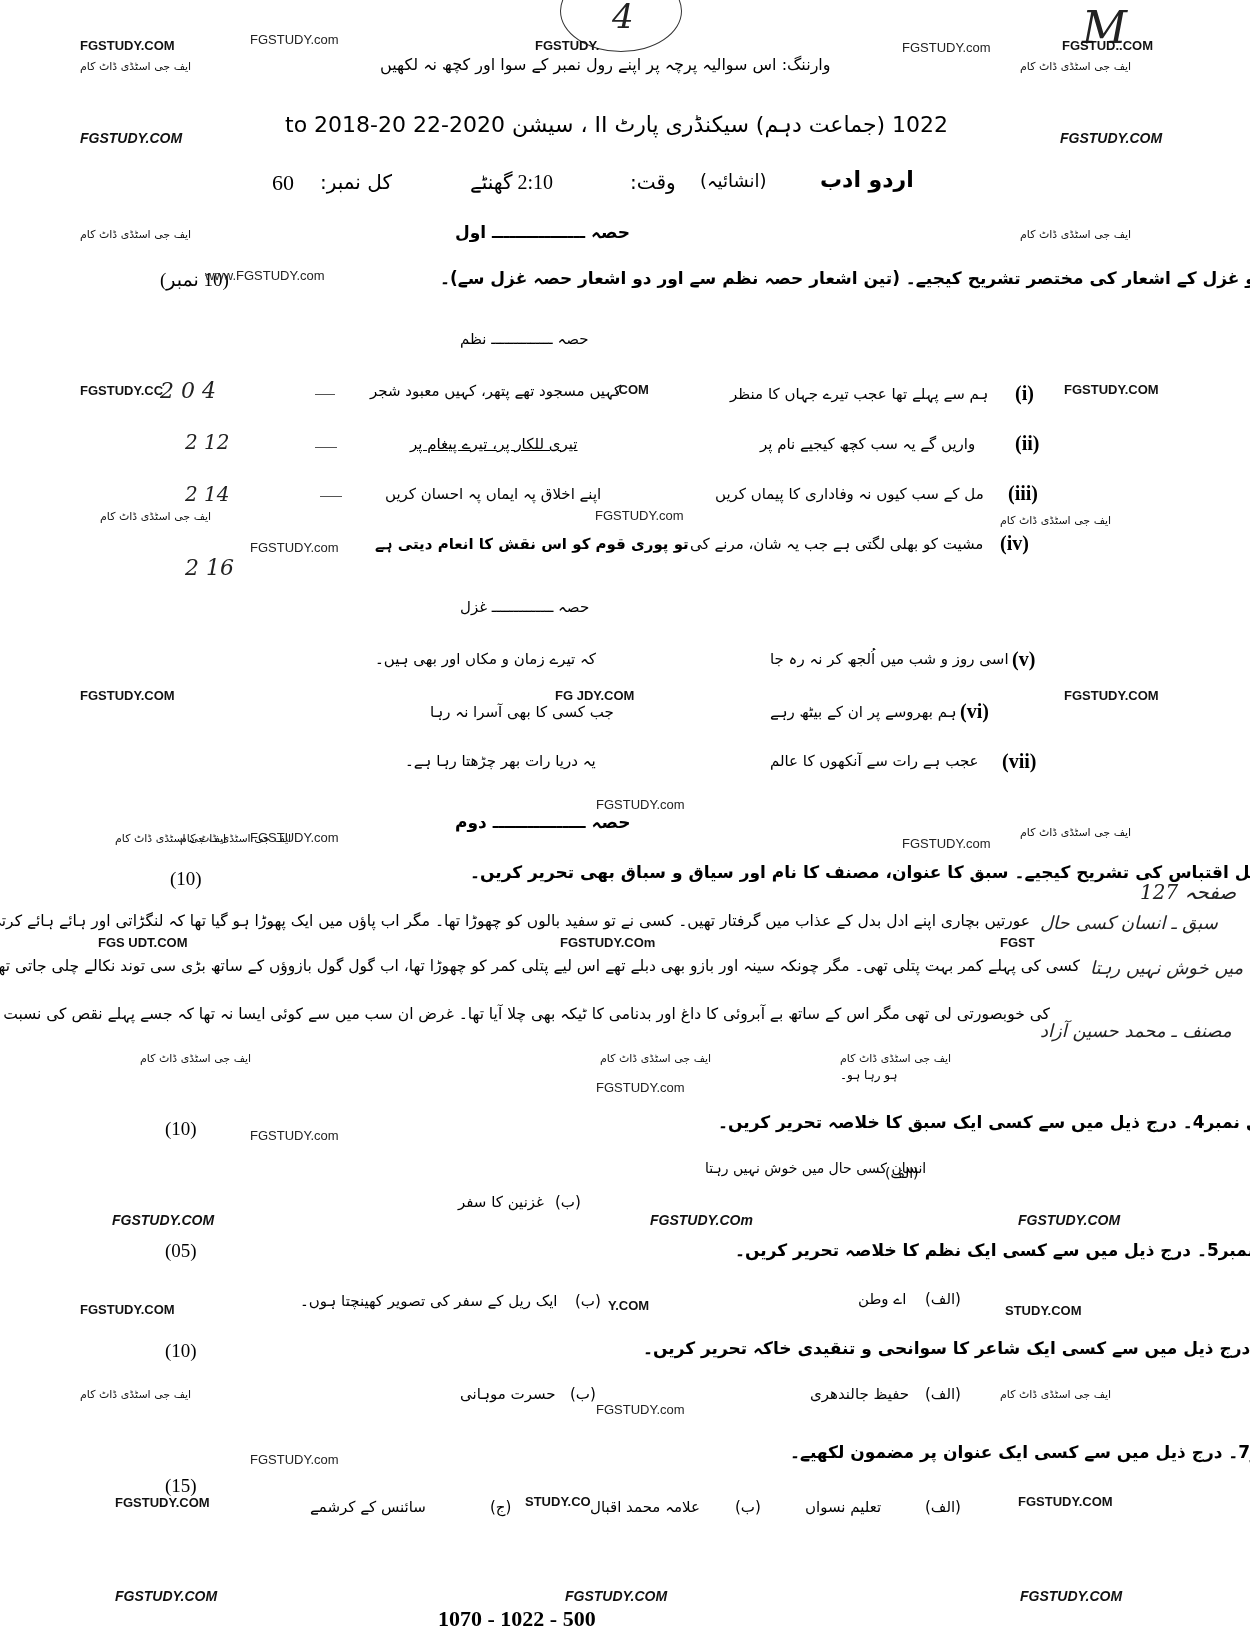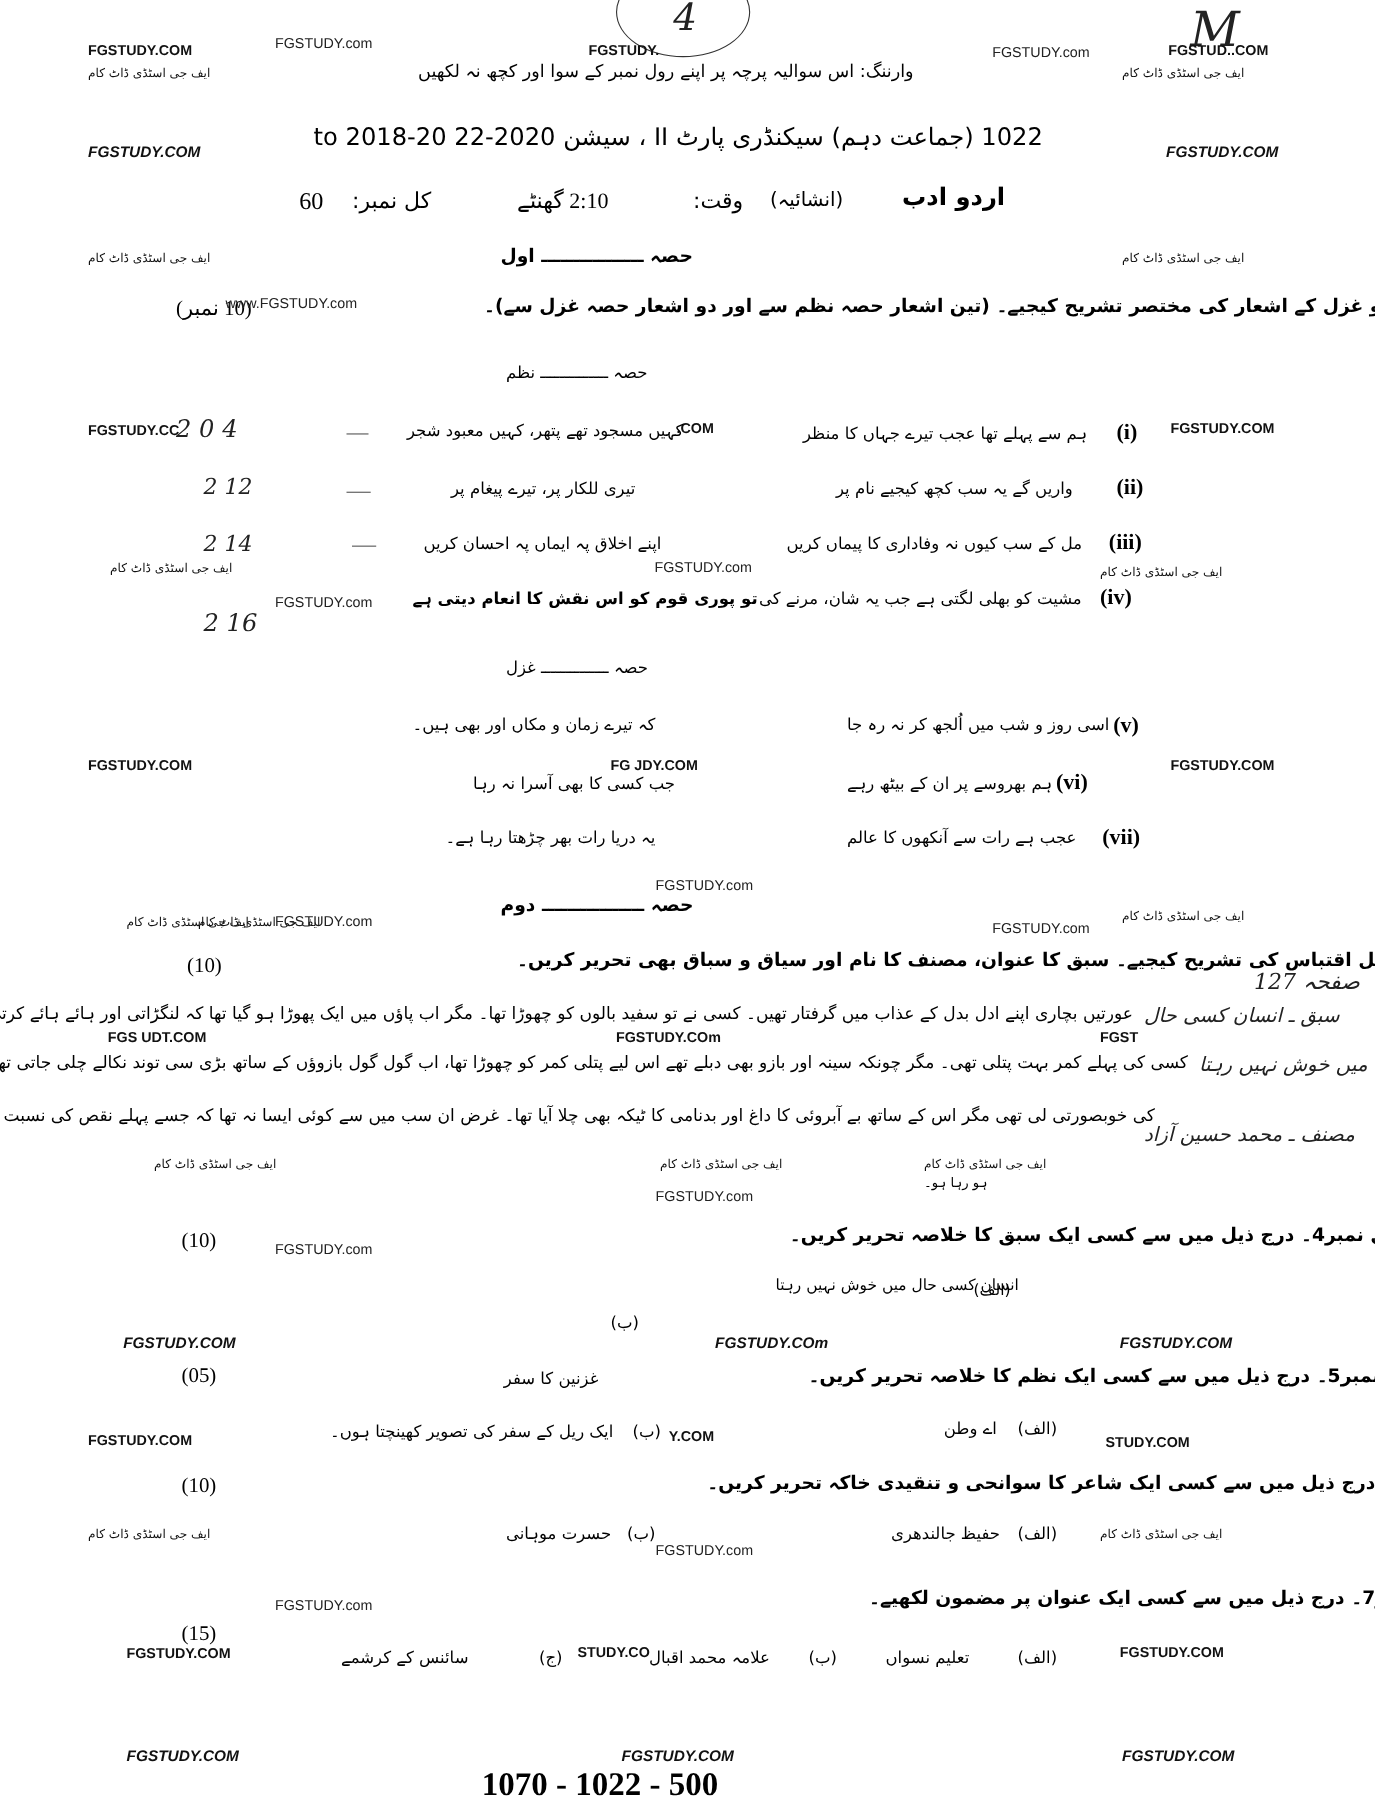--- a/index.html
+++ b/index.html
@@ -12,21 +12,21 @@
   .urdu { font-family: "DejaVu Sans", sans-serif; direction: rtl; color: #000; }
   .urdu-b { font-family: "DejaVu Sans", sans-serif; direction: rtl; font-weight: bold; color: #000; }
   .q { font-size: 17px; font-weight: bold; }
   .roman { font-family: "Liberation Serif", serif; font-weight: bold; font-size: 20px; }
   .marks { font-family: "Liberation Serif", serif; font-size: 19px; }
   .verse { font-size: 15px; }
   .hand { font-family: "DejaVu Serif", serif; font-style: italic; color: #222; }
   .passage { font-size: 15.5px; }
   .section-head { font-size: 17px; font-weight: bold; }
   .circle { position: absolute; border: 1.5px solid #333; border-radius: 50%; }
-  .footer-code { font-family: "Liberation Serif", serif; font-weight: bold; font-size: 30px; }
+  .footer-code { font-family: "Liberation Serif", serif; font-weight: bold; font-size: 22px; }
 </style>
 </head>
 <body>
 
 <div class="circle" style="left:560px;top:-30px;width:120px;height:80px;"></div>
 <div class="abs hand" style="left:612px;top:-4px;font-size:34px;">4</div>
 <div class="abs hand" style="left:1082px;top:2px;font-size:44px;">M</div>
 
 <div class="abs wm-bold" style="left:80px;top:38px;">FGSTUDY.COM</div>
 <div class="abs wm-thin" style="left:250px;top:32px;">FGSTUDY.com</div>
@@ -64,21 +64,21 @@
 <div class="abs wm-bold" style="left:615px;top:382px;">.COM</div>
 <div class="abs wm-bold" style="left:1064px;top:382px;">FGSTUDY.COM</div>
 
 <div class="abs roman" style="left:1015px;top:382px;">(i)</div>
 <div class="abs urdu verse" style="left:730px;top:385px;">ہم سے پہلے تھا عجب تیرے جہاں کا منظر</div>
 <div class="abs urdu verse" style="left:370px;top:382px;">کہیں مسجود تھے پتھر، کہیں معبود شجر</div>
 <div class="abs" style="left:315px;top:394px;width:20px;border-top:1px solid #555;"></div>
 
 <div class="abs roman" style="left:1015px;top:432px;">(ii)</div>
 <div class="abs urdu verse" style="left:760px;top:435px;">واریں گے یہ سب کچھ کیجیے نام پر</div>
-<div class="abs urdu verse" style="left:410px;top:435px;">تیری للکار پر، تیرے پیغام پر</div>
+<div class="abs urdu verse" style="left:410px;top:435px;text-decoration:underline;">تیری للکار پر، تیرے پیغام پر</div>
 <div class="abs hand" style="left:185px;top:430px;font-size:20px;">2 12</div>
 <div class="abs" style="left:315px;top:447px;width:22px;border-top:1px solid #555;"></div>
 
 <div class="abs roman" style="left:1008px;top:482px;">(iii)</div>
 <div class="abs urdu verse" style="left:715px;top:485px;">مل کے سب کیوں نہ وفاداری کا پیماں کریں</div>
 <div class="abs urdu verse" style="left:385px;top:485px;">اپنے اخلاق پہ ایماں پہ احسان کریں</div>
 <div class="abs hand" style="left:185px;top:482px;font-size:20px;">2 14</div>
 <div class="abs" style="left:320px;top:496px;width:22px;border-top:1px solid #555;"></div>
 
 <div class="abs wm-urdu" style="left:100px;top:510px;">ایف جی اسٹڈی ڈاٹ کام</div>
@@ -139,21 +139,21 @@
 <div class="abs urdu" style="left:840px;top:1068px;font-size:12px;">ہو رہا ہو۔</div>
 <div class="abs wm-thin" style="left:596px;top:1080px;">FGSTUDY.com</div>
 
 <div class="abs urdu-b q" style="left:718px;top:1112px;">سوال نمبر4۔ درج ذیل میں سے کسی ایک سبق کا خلاصہ تحریر کریں۔</div>
 <div class="abs marks" style="left:165px;top:1118px;">(10)</div>
 <div class="abs wm-thin" style="left:250px;top:1128px;">FGSTUDY.com</div>
 
 <div class="abs urdu" style="left:885px;top:1165px;font-size:14px;">(الف)</div>
 <div class="abs urdu" style="left:705px;top:1160px;font-size:14px;">انسان کسی حال میں خوش نہیں رہتا</div>
 <div class="abs urdu" style="left:555px;top:1193px;font-size:15px;">(ب)</div>
-<div class="abs urdu" style="left:458px;top:1244px;font-size:15px;">غزنین کا سفر</div>
+<div class="abs urdu" style="left:458px;top:1193px;font-size:15px;">غزنین کا سفر</div>
 
 <div class="abs wm-ital" style="left:112px;top:1212px;">FGSTUDY.COM</div>
 <div class="abs wm-ital" style="left:650px;top:1212px;">FGSTUDY.COm</div>
 <div class="abs wm-ital" style="left:1018px;top:1212px;">FGSTUDY.COM</div>
 
 <div class="abs urdu-b q" style="left:735px;top:1240px;">سوال نمبر5۔ درج ذیل میں سے کسی ایک نظم کا خلاصہ تحریر کریں۔</div>
 <div class="abs marks" style="left:165px;top:1240px;">(05)</div>
 
 <div class="abs urdu" style="left:925px;top:1290px;font-size:15px;">(الف)</div>
 <div class="abs urdu" style="left:858px;top:1290px;font-size:15px;">اے وطن</div>

